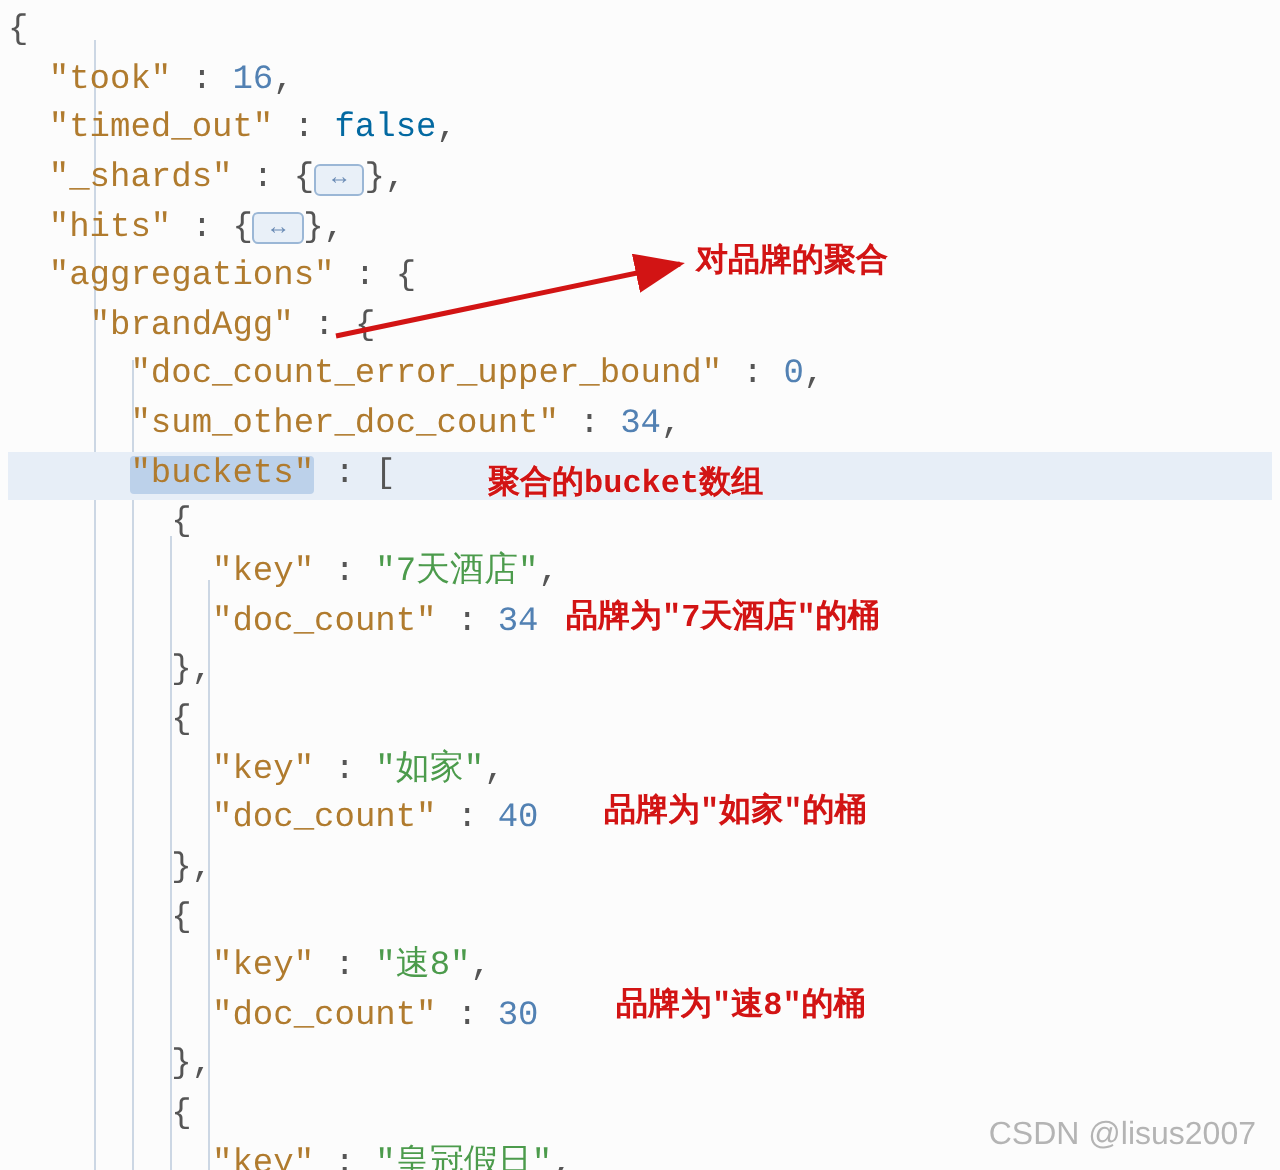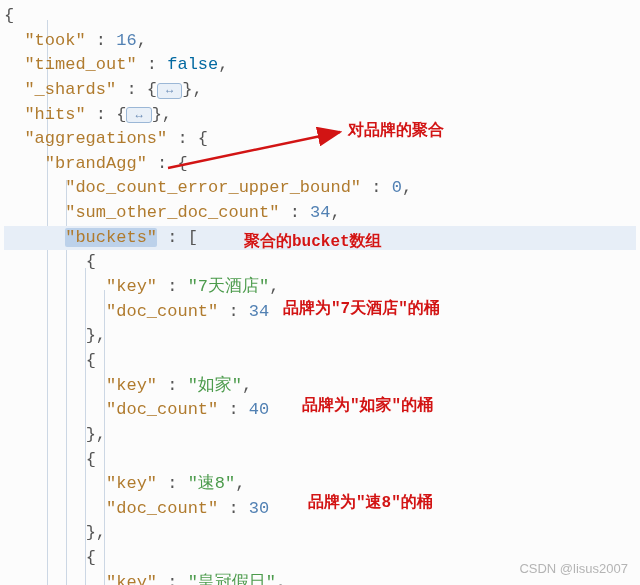--- a/index.html
+++ b/index.html
@@ -65,21 +65,21 @@
     font-weight: 700;
     font-size: 16px;
     z-index: 4;
     text-shadow: 0 0 1px #fff;
   }
   .arrow-svg { position: absolute; z-index: 3; pointer-events: none; }
   .watermark {
     position: absolute;
     right: 12px; bottom: 6px;
     font-family: "Microsoft YaHei",sans-serif;
-    font-size: 13px;
+    font-size: 16px;
     color: rgba(120,120,120,.55);
   }
 </style>
 </head>
 <body>
 
 <div class="editor">
 
   <div class="guide g1"></div>
   <div class="guide g2"></div>

